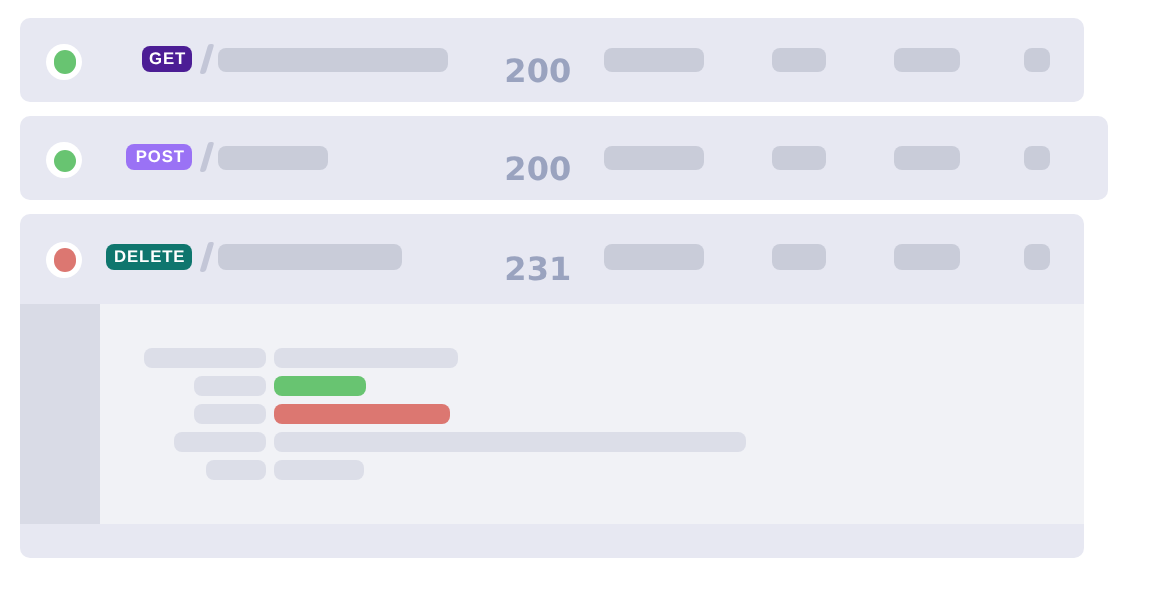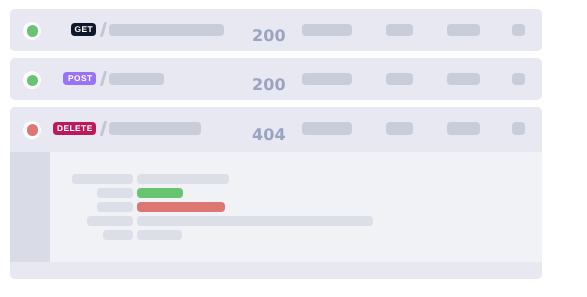--- a/index.html
+++ b/index.html
@@ -6,21 +6,21 @@
   html,body{margin:0;padding:0;}
   body{width:587px;height:297px;background:#ffffff;overflow:hidden;position:relative;
        font-family:"Liberation Sans",sans-serif;
        -webkit-font-smoothing:antialiased;text-rendering:geometricPrecision;}
 
   .stage{position:absolute;left:0;top:0;width:587px;height:297px;}
 
   
   .card{position:absolute;left:9.8px;width:532px;background:#e7e8f2;border-radius:5px;}
   .card.r1{top:9px;height:41.5px;}
-  .card.r2{top:58.2px;height:41.5px;}
+  .card.r2{top:58.2px;height:41.5px;padding-left:12px;}
   .card.r3{top:107.3px;height:171.8px;overflow:hidden;}
 
   .row-head{position:absolute;left:0;top:0;width:532px;height:41.5px;}
   .card.r3 > .row-head{top:0.7px;height:44.3px;}
 
   
   .dot{position:absolute;left:13.35px;top:13.1px;width:17.9px;height:17.9px;
        border-radius:50%;background:#ffffff;}
   .dot > span{position:absolute;left:3.4px;top:3.4px;width:11.1px;height:11.1px;
               border-radius:50%;display:block;}
@@ -64,21 +64,21 @@
 </head>
 <body>
 
 <div class="stage">
 
   <div class="card r1">
     <div class="row-head">
       <div class="dot">
         <span style="background: rgb(104, 196, 113);"></span>
       </div>
-      <div class="badge get" style="background: #0f172a;">GET</div>
+      <div class="badge get" style="background: #4c1d95;">GET</div>
       <div class="slash">/</div>
       <div class="bar path" style="width: 115.2px;"></div>
       <div class="code">200</div>
       <div class="meta-cols">
           <div class="bar" style="left: 292.6px; width: 50.1px;"></div>
           <div class="bar" style="left: 376.6px; width: 27.1px;"></div>
           <div class="bar" style="left: 437.5px; width: 33.2px;"></div>
           <div class="bar" style="left: 502.5px; width: 13.2px;"></div>
         </div>
     </div>
@@ -100,24 +100,24 @@
           <div class="bar" style="left: 502.5px; width: 13.2px;"></div>
         </div>
     </div>
   </div>
 
   <div class="card r3">
     <div class="row-head">
       <div class="dot">
         <span style="background: rgb(220, 119, 113);"></span>
       </div>
-      <div class="badge delete" style="background: #be185d;">DELETE</div>
+      <div class="badge delete" style="background: #0f766e;">DELETE</div>
       <div class="slash">/</div>
       <div class="bar path" style="width: 92.2px;"></div>
-      <div class="code">404</div>
+      <div class="code">231</div>
       <div class="meta-cols">
           <div class="bar" style="left: 292.6px; width: 50.1px;"></div>
           <div class="bar" style="left: 376.6px; width: 27.1px;"></div>
           <div class="bar" style="left: 437.5px; width: 33.2px;"></div>
           <div class="bar" style="left: 502.5px; width: 13.2px;"></div>
         </div>
     </div>
 
     <div class="detail">
       <div class="side"></div>

